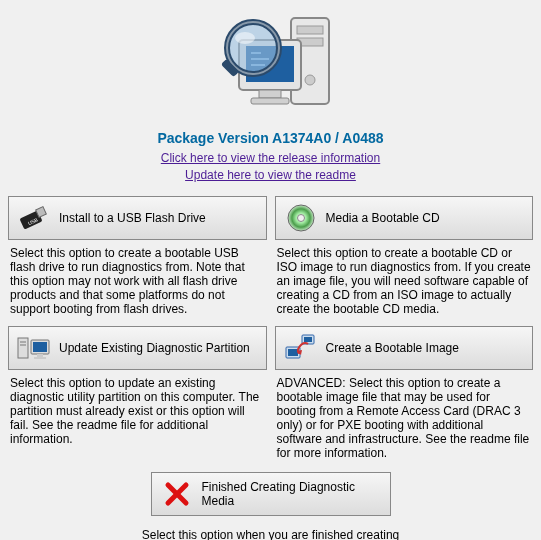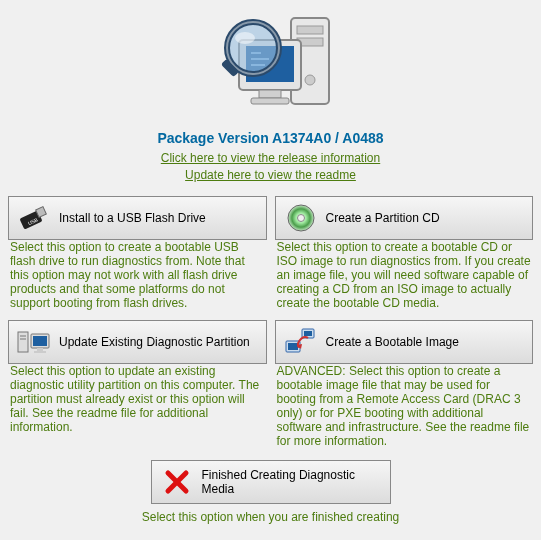--- a/index.html
+++ b/index.html
@@ -19,21 +19,21 @@
     width: 160px;
     height: 120px;
   }
   .title {
     font-size: 14px;
     font-weight: bold;
     color: #0369a1;
     margin-bottom: 4px;
   }
   .link {
-    color: #4d7c0f;
+    color: #4c1d95;
     text-decoration: underline;
     cursor: pointer;
     display: block;
     font-size: 12px;
     line-height: 17px;
   }
   .grid {
     display: flex;
     flex-wrap: wrap;
     padding: 4px 4px 0 4px;
@@ -63,23 +63,23 @@
     justify-content: center;
     flex-shrink: 0;
   }
   .btn .label {
     flex: 1;
     text-align: left;
     padding-right: 10px;
   }
   .desc {
     font-size: 12px;
-    color: #4d7c0f;
+    color: #000000;
     line-height: 14px;
-    padding: 0 2px 0 2px;
+    padding: 6px 2px 0 2px;
   }
   .bottom {
     text-align: center;
     padding: 4px 0 0 0;
   }
   .bottom .btn {
     width: 240px;
     margin: 0 auto;
   }
   .bottom .desc {
@@ -143,21 +143,21 @@
               <stop offset="0%" stop-color="#fff"></stop>
               <stop offset="40%" stop-color="#9de89d"></stop>
               <stop offset="70%" stop-color="#4b9e4b"></stop>
               <stop offset="100%" stop-color="#c8e8c8"></stop>
             </radialGradient>
           </defs>
           <circle cx="15" cy="15" r="13" fill="url(#cdg)" stroke="#666"></circle>
           <circle cx="15" cy="15" r="3.5" fill="#f0f0f0" stroke="#888"></circle>
         </svg>
       </span>
-      <span class="label">Create a Partition CD</span>
+      <span class="label">Media a Bootable CD</span>
     </button>
     <div class="desc">Select this option to create a bootable CD or ISO image to run diagnostics from. If you create an image file, you will need software capable of creating a CD from an ISO image to actually create the bootable CD media.</div>
   </div>
 
   <div class="cell">
     <button class="btn">
       <span class="icon-slot">
         <svg width="34" height="28" viewBox="0 0 34 28">
           <rect x="1" y="4" width="10" height="20" fill="#ddd" stroke="#777"></rect>
           <rect x="3" y="7" width="6" height="2" fill="#aaa"></rect>

